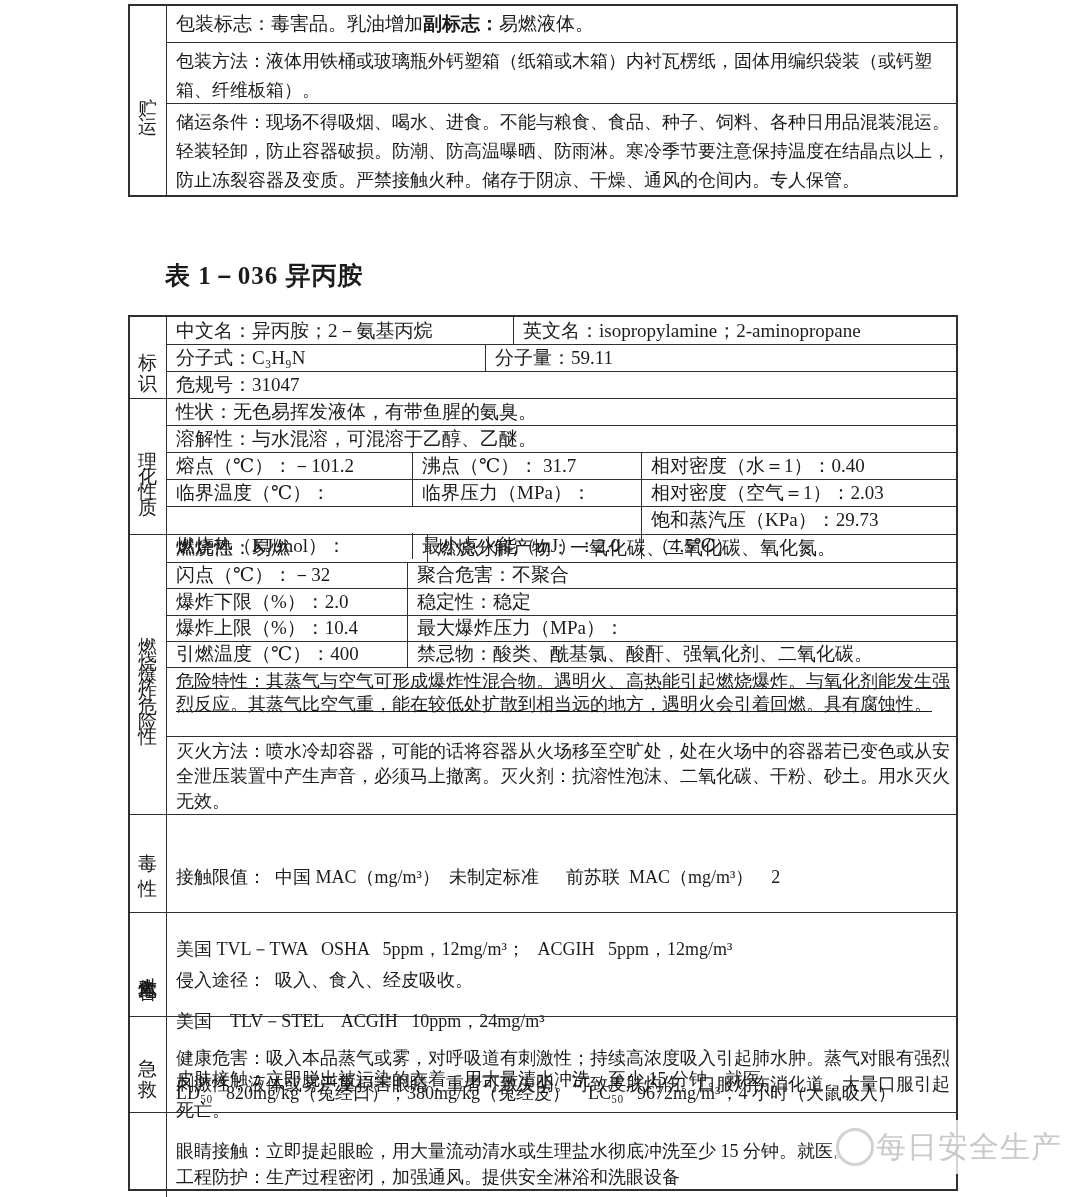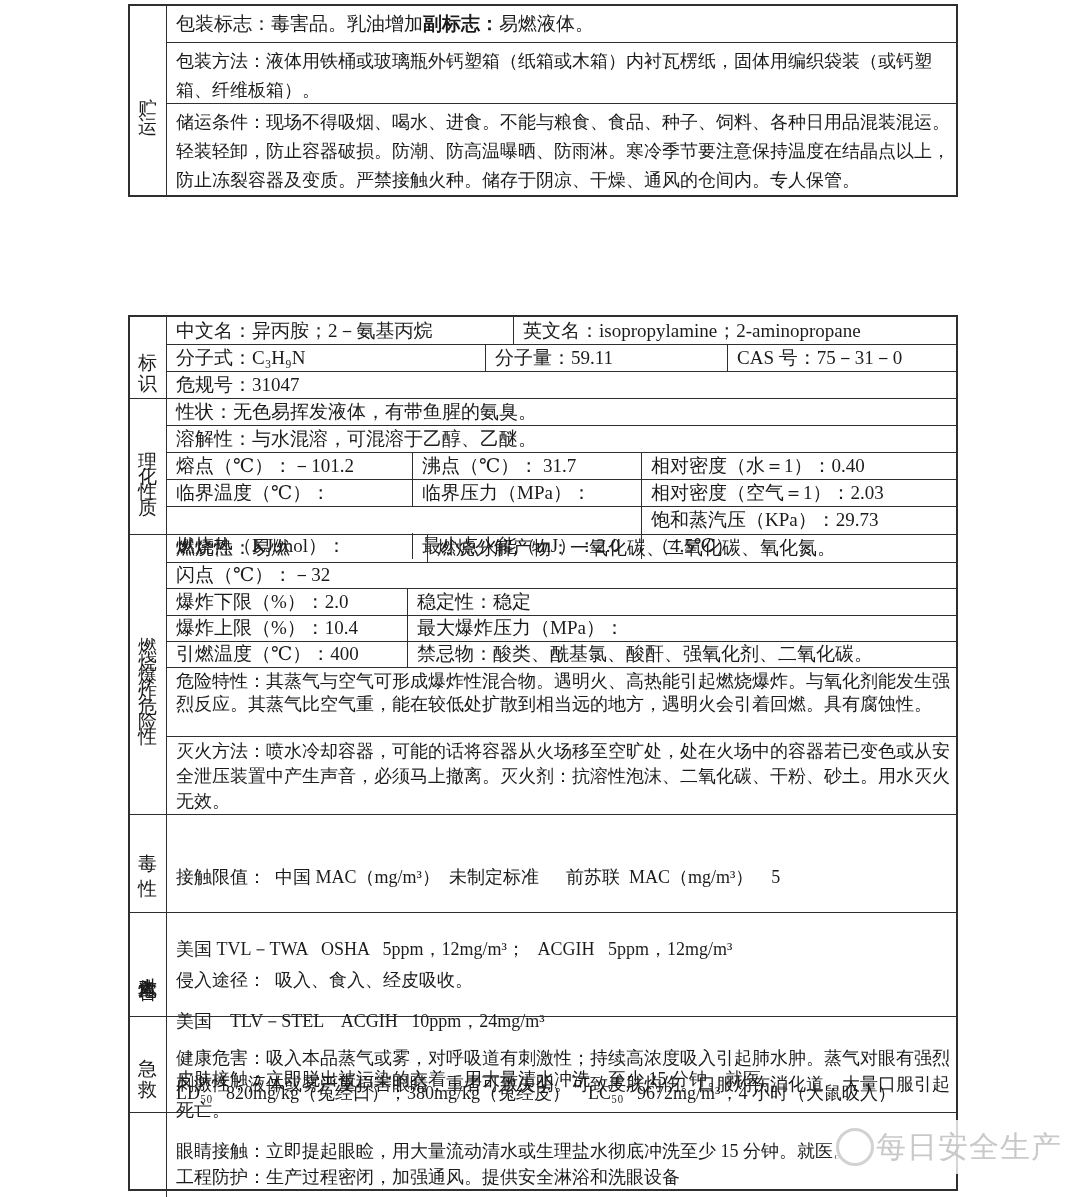--- a/index.html
+++ b/index.html
@@ -81,36 +81,36 @@
       </div>
       <div class="trow" style="height:61px;">
         <div class="cell grow ml lh29">包装方法：液体用铁桶或玻璃瓶外钙塑箱（纸箱或木箱）内衬瓦楞纸，固体用编织袋装（或钙塑箱、纤维板箱）。</div>
       </div>
       <div class="trow" style="flex:1;">
         <div class="cell grow ml lh29">储运条件：现场不得吸烟、喝水、进食。不能与粮食、食品、种子、饲料、各种日用品混装混运。轻装轻卸，防止容器破损。防潮、防高温曝晒、防雨淋。寒冷季节要注意保持温度在结晶点以上，防止冻裂容器及变质。严禁接触火种。储存于阴凉、干燥、通风的仓间内。专人保管。</div>
       </div>
     </div>
   </div>
 
+  <h1 class="doc-title">表 1－036 异丙胺</h1>
 
   <div class="tbl" style="top:315px;height:876px;flex-direction:column;">
 
     <div class="sect" style="height:82px;">
       <div class="vcol">
         <div class="vlabel ls20">标识</div>
       </div>
       <div class="ccol">
         <div class="trow sl" style="height:27px;">
           <div class="cell w346">中文名：异丙胺；2－氨基丙烷</div>
           <div class="cell grow">英文名：isopropylamine；2-aminopropane</div>
         </div>
         <div class="trow sl" style="height:27px;">
           <div class="cell w318">分子式：C₃H₉N</div>
           <div class="cell w242">分子量：59.11</div>
-          <div class="cell grow">CAS 号：75－31－0</div>
         </div>
         <div class="trow sl" style="flex:1;">
           <div class="cell grow">危规号：31047</div>
         </div>
       </div>
     </div>
 
     <div class="sect" style="height:136px;">
       <div class="vcol">
         <div class="vlabel ls15">理化性质</div>
@@ -144,50 +144,51 @@
       <div class="vcol">
         <div class="vlabel ls15">燃烧爆炸危险性</div>
       </div>
       <div class="ccol">
         <div class="trow sl" style="height:27px;gap:20px;">
           <div class="cell w240">燃烧性：易燃</div>
           <div class="cell grow">燃烧分解产物：一氧化碳、二氧化碳、氧化氮。</div>
         </div>
         <div class="trow sl" style="height:26px;">
           <div class="cell w240">闪点（℃）：－32</div>
+          <div class="cell grow">聚合危害：不聚合</div>
         </div>
         <div class="trow sl" style="height:27px;">
           <div class="cell w240">爆炸下限（%）：2.0</div>
           <div class="cell grow">稳定性：稳定</div>
         </div>
         <div class="trow sl" style="height:26px;">
           <div class="cell w240">爆炸上限（%）：10.4</div>
           <div class="cell grow">最大爆炸压力（MPa）：</div>
         </div>
         <div class="trow sl" style="height:26px;">
           <div class="cell w240">引燃温度（℃）：400</div>
           <div class="cell grow">禁忌物：酸类、酰基氯、酸酐、强氧化剂、二氧化碳。</div>
         </div>
-        <div class="trow" style="height:70px;">
+        <div class="trow" style="height:70px;text-decoration:underline;">
           <div class="cell grow ml lh23">危险特性：其蒸气与空气可形成爆炸性混合物。遇明火、高热能引起燃烧爆炸。与氧化剂能发生强烈反应。其蒸气比空气重，能在较低处扩散到相当远的地方，遇明火会引着回燃。具有腐蚀性。</div>
         </div>
         <div class="trow" style="flex:1;">
           <div class="cell grow ml lh25">灭火方法：喷水冷却容器，可能的话将容器从火场移至空旷处，处在火场中的容器若已变色或从安全泄压装置中产生声音，必须马上撤离。灭火剂：抗溶性泡沫、二氧化碳、干粉、砂土。用水灭火无效。</div>
         </div>
       </div>
     </div>
 
     <div class="sect" style="height:98px;">
       <div class="vcol">
         <div class="vlabel ls26">毒性</div>
       </div>
       <div class="ccol">
         <div class="trow" style="flex:1;">
           <div class="cell grow ml lh24">
-            <div>接触限值：  中国 MAC（mg/m³）  未制定标准      前苏联  MAC（mg/m³）    5</div>
+            <div>接触限值：  中国 MAC（mg/m³）  未制定标准      前苏联  MAC（mg/m³）    2</div>
             <div>美国 TVL－TWA   OSHA   5ppm，12mg/m³；   ACGIH   5ppm，12mg/m³</div>
             <div>美国    TLV－STEL    ACGIH   10ppm，24mg/m³</div>
             <div>LD₅₀   820mg/kg（兔经口）；380mg/kg（兔经皮）    LC₅₀   9672mg/m³，4 小时（大鼠吸入）</div>
           </div>
         </div>
       </div>
     </div>
 
     <div class="sect" style="height:104px;">
       <div class="vcol">

